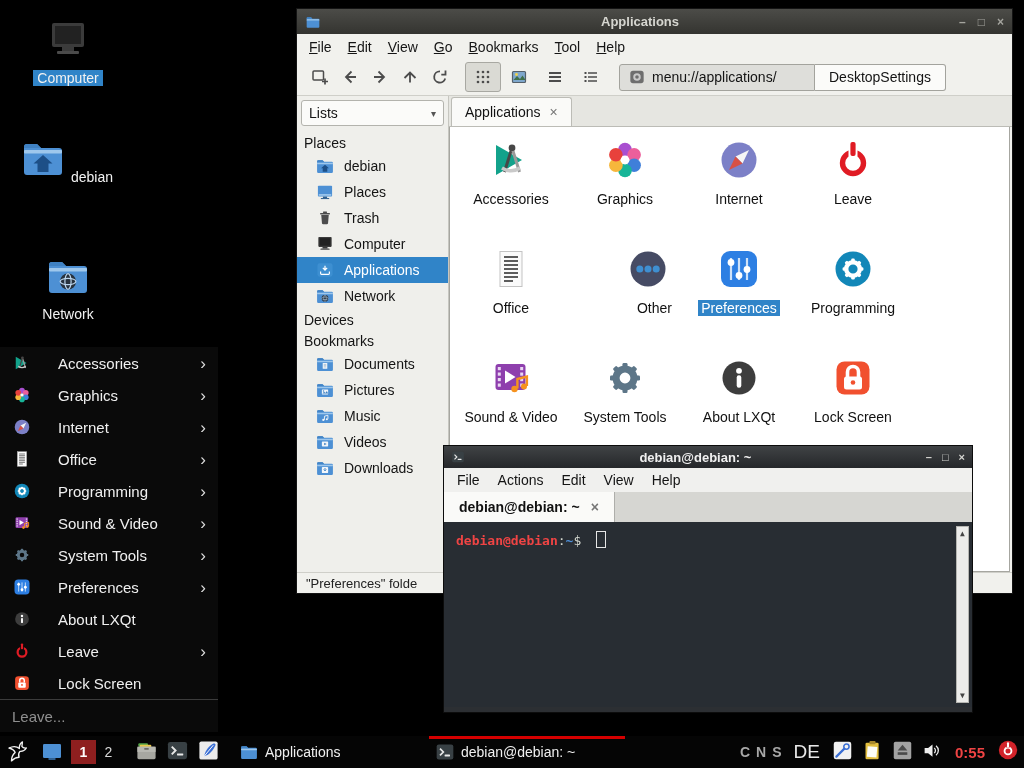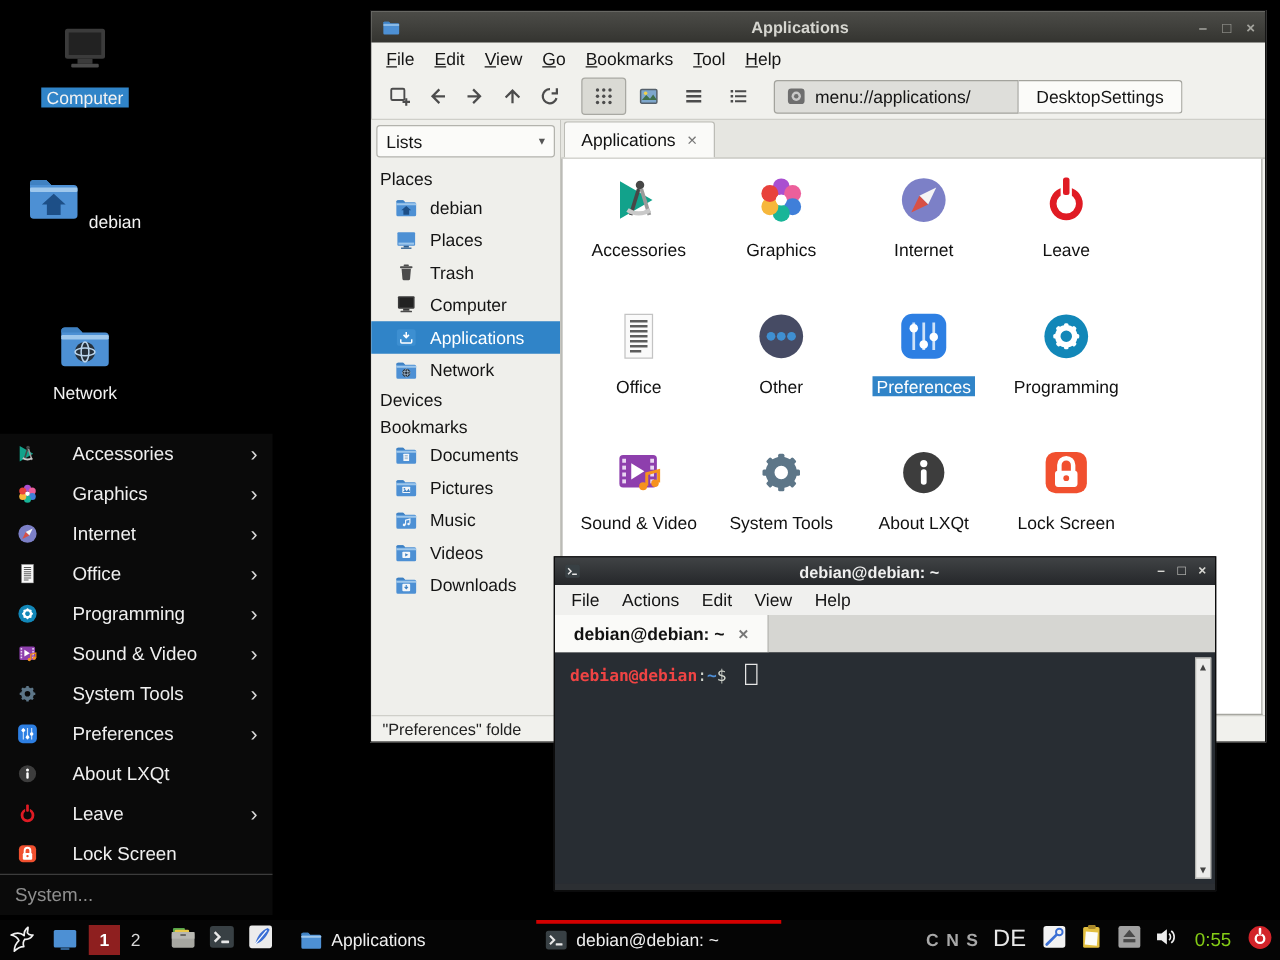--- a/index.html
+++ b/index.html
@@ -100,21 +100,21 @@
   .launchers .icon{width:23px;height:23px;}
   .task{position:relative;width:196px;height:32px;display:flex;align-items:center;gap:6px;padding-left:6px;
         box-sizing:border-box;color:#f0f0f0;font-size:14px;}
   .task .icon{width:20px;height:20px;flex:none;}
   .task.active::before{content:"";position:absolute;left:0;right:0;top:0;height:3px;background:#d40000;}
   .task .t-lbl{white-space:nowrap;overflow:hidden;}
   .tray{margin-left:auto;display:flex;align-items:center;gap:9px;}
   .kbd-ind{display:flex;gap:6px;color:#a8a8a8;font-size:14px;font-weight:bold;}
   .kbd-layout{color:#e8e8e8;font-size:19px;margin:0 3px;}
   .tray .icon{width:21px;height:21px;}
-  .clock{color:#84cc16;font-size:15px;margin:0 3px;}
+  .clock{color:#ef4444;font-size:15px;margin:0 3px;font-weight:bold;}
 </style>
 </head>
 <body>
 
 <div class="screen">
 
   <div id="desktop-icons">
       <div class="desk-icon" style="top: 16px;"><span class="icon"><svg viewBox="0 0 48 48" width="100%" height="100%">
             <rect x="8" y="7" width="32" height="24" rx="2" fill="#3b3b3b"></rect>
             <rect x="11" y="10" width="26" height="18" fill="#222"></rect>
@@ -284,21 +284,21 @@
               <rect x="7.5" y="7.5" width="33" height="33" rx="8" fill="#f1502f"></rect>
               <path d="M18.5 23v-5a5.5 5.5 0 0111 0v5" fill="none" stroke="#fff" stroke-width="3.6"></path>
               <rect x="15" y="22.5" width="18" height="13" rx="2.5" fill="#fff"></rect>
               <circle cx="24" cy="28.5" r="2.3" fill="#f1502f"></circle>
             </svg>
           </span>
           <span>Lock Screen</span>
         </div>
       </div>
     <div class="menu-search">
-      <span>System...</span>
+      <span>Leave...</span>
     </div>
   </div>
 
   <div class="fm-window">
     <div class="fm-titlebar">
       <span class="icon" style="width: 16px; height: 16px;">
           <svg viewBox="0 0 48 48" width="100%" height="100%">
             <path d="M5 13a3 3 0 013-3h10l4 4h18a3 3 0 013 3v21a3 3 0 01-3 3H8a3 3 0 01-3-3z" fill="#4d90d4"></path>
 <path d="M5 13a3 3 0 013-3h10l4 4H5z" fill="#3f81c2"></path>
             <rect x="5" y="16" width="38" height="3.5" rx="1" fill="#9ec7ec"></rect>
@@ -590,21 +590,21 @@
                 </svg></span><span class="lbl"><span>Internet</span></span></div>
             <div class="grid-cell" style="left: 346px; top: 5px;"><span class="icon"><svg viewBox="0 0 48 48" width="100%" height="100%">
                   <path d="M 10.8 27 a 13.2 13.2 0 1 0 26.4 0 a 13.2 13.2 0 1 0 -26.4 0 Z M 16.2 27 a 7.8 7.8 0 1 0 15.6 0 a 7.8 7.8 0 1 0 -15.6 0 Z" fill="#e01b24" fill-rule="evenodd"></path>
                   <rect x="19.5" y="8" width="9" height="13" fill="#fff"></rect>
                   <rect x="21.4" y="6" width="5.2" height="14" rx="2" fill="#e01b24"></rect>
                 </svg></span><span class="lbl"><span>Leave</span></span></div>
             <div class="grid-cell" style="left: 4px; top: 114px;"><span class="icon"><svg viewBox="0 0 48 48" width="100%" height="100%">
                   <rect x="13" y="6.5" width="22" height="35" fill="#fafafa" stroke="#c3c3c3"></rect>
                   <path d="M17 12h14M17 16h14M17 20h14M17 24h14M17 28h14M17 32h14M17 36h9" stroke="#5c5c5c" stroke-width="2"></path>
                 </svg></span><span class="lbl"><span>Office</span></span></div>
-            <div class="grid-cell" style="left: 118px; top: 114px;"><span class="icon"><svg viewBox="0 0 48 48" width="100%" height="100%">
+            <div class="grid-cell" style="left: 108px; top: 114px; text-align: right;"><span class="icon"><svg viewBox="0 0 48 48" width="100%" height="100%">
                   <circle cx="24" cy="24" r="17.5" fill="#464b64"></circle>
                   <circle cx="15.8" cy="24" r="3.5" fill="#3f8fd1"></circle>
                   <circle cx="24" cy="24" r="3.5" fill="#3f8fd1"></circle>
                   <circle cx="32.2" cy="24" r="3.5" fill="#3f8fd1"></circle>
                 </svg></span><span class="lbl"><span>Other</span></span></div>
             <div class="grid-cell" style="left: 232px; top: 114px;"><span class="icon"><svg viewBox="0 0 48 48" width="100%" height="100%">
                   <rect x="6" y="6" width="36" height="36" rx="9" fill="#2d7fe3"></rect>
                   <path d="M16 13v22M24 13v22M32 13v22" stroke="#cfe2f8" stroke-width="2.2"></path>
                   <circle cx="16" cy="17.5" r="3.4" fill="#fff"></circle>
                   <circle cx="24" cy="30.5" r="3.4" fill="#fff"></circle>

